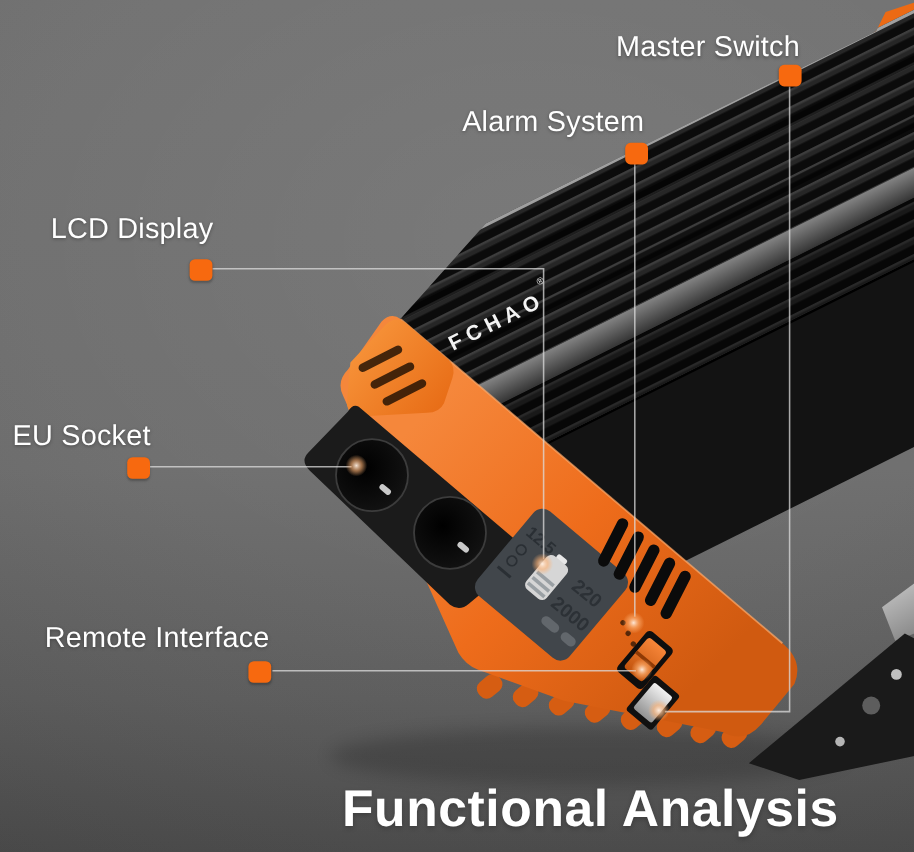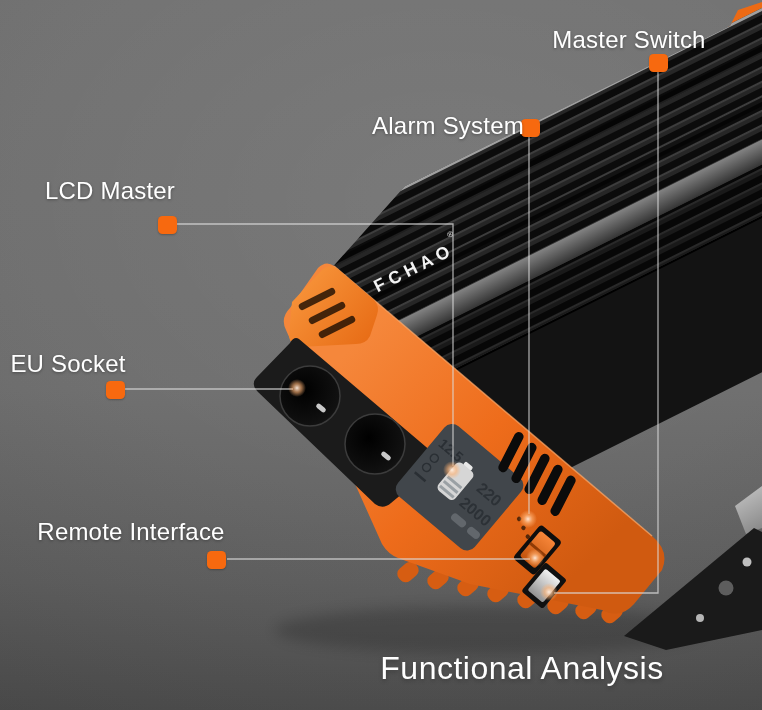--- a/index.html
+++ b/index.html
@@ -15,23 +15,22 @@
     position:absolute;transform:translateX(-50%);
     color:#fff;font-size:24px;font-weight:500;letter-spacing:.2px;white-space:nowrap;
     text-shadow:0 1px 3px rgba(0,0,0,.35);
   }
   .callout-marker{
     position:absolute;width:19px;height:18px;border-radius:4.5px;
     background:#F7690F;box-shadow:0 1px 2px rgba(0,0,0,.25);
   }
   .page-title{
     position:absolute;left:492px;top:650px;transform:translateX(-50%);
-    color:#fff;font-size:32px;font-weight:400;letter-spacing:.5px;white-space:nowrap;
+    color:#fff;font-size:43px;font-weight:700;letter-spacing:.5px;white-space:nowrap;
     text-shadow:0 2px 4px rgba(0,0,0,.25);
-    margin-left:30px;
   }
 </style>
 </head>
 <body>
 
 <div class="stage">
 
   <svg class="svg-layer" width="762" height="710" viewBox="0 0 762 710">
     <defs>
       <pattern id="fins" width="10" height="13" patternUnits="userSpaceOnUse">
@@ -198,21 +197,21 @@
       <circle cx="535" cy="558" r="9"></circle>
     </g>
   </svg>
 
   <div class="callout-marker" style="left:649px;top:54px;"></div>
   <div class="callout-marker" style="left:521px;top:119px;"></div>
   <div class="callout-marker" style="left:158px;top:216px;"></div>
   <div class="callout-marker" style="left:106px;top:381px;"></div>
   <div class="callout-marker" style="left:207px;top:551px;"></div>
 
-  <div class="callout-label" style="left:590px;top:26px;margin-left:39px;">Master Switch</div>
-  <div class="callout-label" style="left:448px;top:88px;margin-top:24px;">Alarm System</div>
-  <div class="callout-label" style="left:110px;top:177px;">LCD Master</div>
+  <div class="callout-label" style="left:590px;top:26px;">Master Switch</div>
+  <div class="callout-label" style="left:461px;top:88px;">Alarm System</div>
+  <div class="callout-label" style="left:110px;top:177px;">LCD Display</div>
   <div class="callout-label" style="left:68px;top:350px;text-align:center;">EU Socket</div>
   <div class="callout-label" style="left:131px;top:518px;text-align:center;">Remote Interface</div>
 
   <div class="page-title">Functional Analysis</div>
 
 </div>
 
 </body></html>

